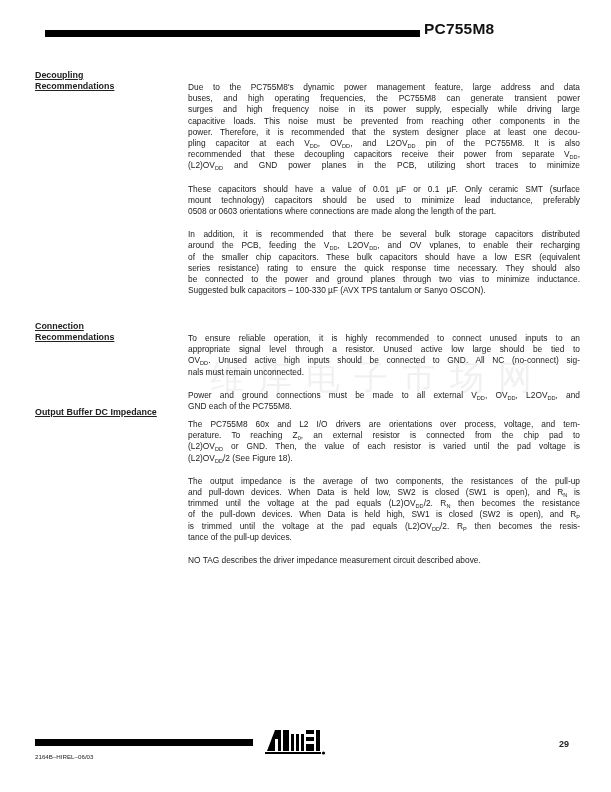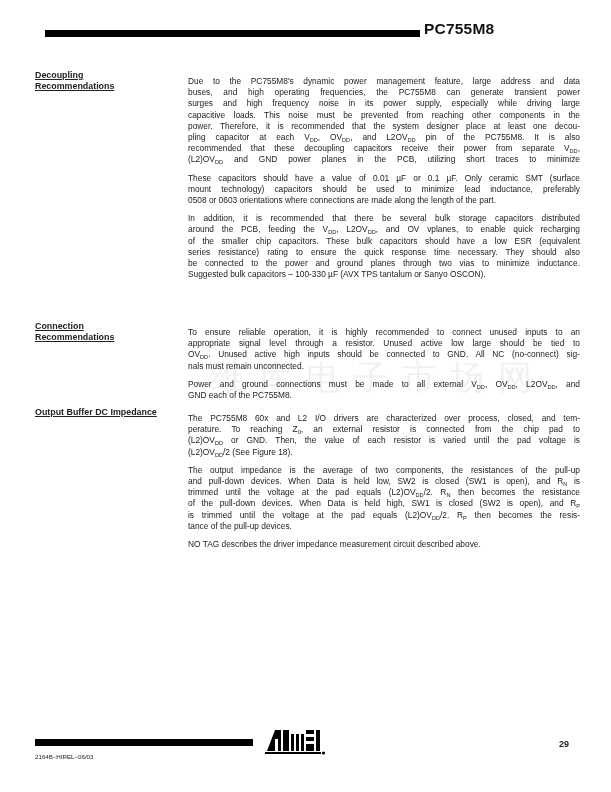--- a/index.html
+++ b/index.html
@@ -3,21 +3,21 @@
 <meta charset="utf-8">
 <style>
   html, body { margin: 0; padding: 0; background: #ffffff; }
   body { width: 611px; height: 792px; position: relative; overflow: hidden;
          font-family: "Liberation Sans", sans-serif; color: #111; }
   .hdr-bar { position: absolute; left: 45px; top: 30px; width: 375px; height: 7px; background: #000; }
   .hdr-title { position: absolute; left: 424px; top: 20px; font-size: 15.5px; font-weight: bold; letter-spacing: 0.2px; color: #111; }
   .section { position: absolute; left: 35px; width: 545px; }
   .sec-label { position: absolute; left: 0; top: 0; width: 150px; font-size: 8.9px; font-weight: bold; line-height: 11.2px; color: #222; text-decoration: underline; }
   .sec-body { position: absolute; left: 153px; top: 0; width: 392px; }
-  .para { margin: 6px 0 7px 0; font-size: 8.35px; line-height: 11.2px; color: #222; }
+  .para { margin: 12px 0 7px 0; font-size: 8.35px; line-height: 11.2px; color: #222; }
   .line { display: block; white-space: nowrap; text-align: justify; text-align-last: justify; }
   .line.last { text-align-last: left; }
   sub { font-size: 5.6px; vertical-align: -1.5px; line-height: 0; }
   .watermark { position: absolute; left: 210px; top: 355px; font-size: 34px; color: rgba(150,150,150,0.13); letter-spacing: 14px; font-family: "DejaVu Sans", sans-serif; pointer-events: none; text-align: right; }
   .ftr-bar { position: absolute; left: 35px; top: 739px; width: 218px; height: 7px; background: #000; }
   .ftr-code { position: absolute; left: 35px; top: 753px; font-size: 6.2px; color: #222; }
   .ftr-logo { position: absolute; left: 265px; top: 730px; }
   .ftr-page { position: absolute; left: 559px; top: 739px; font-size: 9px; font-weight: bold; color: #222; }
 </style>
 </head>
@@ -44,21 +44,21 @@
         <span class="line"><span>recommended that these decoupling capacitors receive their power from separate V</span><sub>DD</sub><span>,</span></span>
         <span class="line"><span>(L2)OV</span><sub>DD</sub><span> and GND power planes in the PCB, utilizing short traces to minimize</span></span>
       </div>
       <div class="para">
         <span class="line"><span>These capacitors should have a value of 0.01 µF or 0.1 µF. Only ceramic SMT (surface</span></span>
         <span class="line"><span>mount technology) capacitors should be used to minimize lead inductance, preferably</span></span>
         <span class="line last"><span>0508 or 0603 orientations where connections are made along the length of the part.</span></span>
       </div>
       <div class="para">
         <span class="line"><span>In addition, it is recommended that there be several bulk storage capacitors distributed</span></span>
-        <span class="line"><span>around the PCB, feeding the V</span><sub>DD</sub><span>, L2OV</span><sub>DD</sub><span>, and OV vplanes, to enable quick recharging</span></span>
+        <span class="line"><span>around the PCB, feeding the V</span><sub>DD</sub><span>, L2OV</span><sub>DD</sub><span>, and OV vplanes, to enable their recharging</span></span>
         <span class="line"><span>of the smaller chip capacitors. These bulk capacitors should have a low ESR (equivalent</span></span>
         <span class="line"><span>series resistance) rating to ensure the quick response time necessary. They should also</span></span>
         <span class="line"><span>be connected to the power and ground planes through two vias to minimize inductance.</span></span>
         <span class="line last"><span>Suggested bulk capacitors – 100-330 µF (AVX TPS tantalum or Sanyo OSCON).</span></span>
       </div>
     </div>
 </div>
 
 <div class="section" id="sec1" style="top:321px; height:80px;">
   <div class="sec-label">
@@ -78,21 +78,21 @@
       </div>
     </div>
 </div>
 
 <div class="section" id="sec2" style="top:407px; height:160px;">
   <div class="sec-label">
     <div>Output Buffer DC Impedance</div>
   </div>
   <div class="sec-body">
       <div class="para">
-        <span class="line"><span>The PC755M8 60x and L2 I/O drivers are characterized over process, closed, and tem-</span></span>
+        <span class="line"><span>The PC755M8 60x and L2 I/O drivers are orientations over process, voltage, and tem-</span></span>
         <span class="line"><span>perature. To reaching Z</span><sub>0</sub><span>, an external resistor is connected from the chip pad to</span></span>
         <span class="line"><span>(L2)OV</span><sub>DD</sub><span> or GND. Then, the value of each resistor is varied until the pad voltage is</span></span>
         <span class="line last"><span>(L2)OV</span><sub>DD</sub><span>/2 (See Figure 18).</span></span>
       </div>
       <div class="para">
         <span class="line"><span>The output impedance is the average of two components, the resistances of the pull-up</span></span>
         <span class="line"><span>and pull-down devices. When Data is held low, SW2 is closed (SW1 is open), and R</span><sub>N</sub><span> is</span></span>
         <span class="line"><span>trimmed until the voltage at the pad equals (L2)OV</span><sub>DD</sub><span>/2. R</span><sub>N</sub><span> then becomes the resistance</span></span>
         <span class="line"><span>of the pull-down devices. When Data is held high, SW1 is closed (SW2 is open), and R</span><sub>P</sub></span>
         <span class="line"><span>is trimmed until the voltage at the pad equals (L2)OV</span><sub>DD</sub><span>/2. R</span><sub>P</sub><span> then becomes the resis-</span></span>

